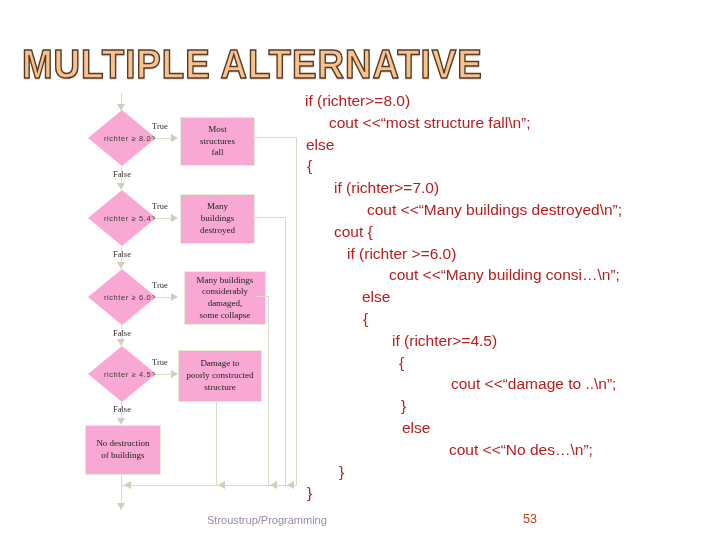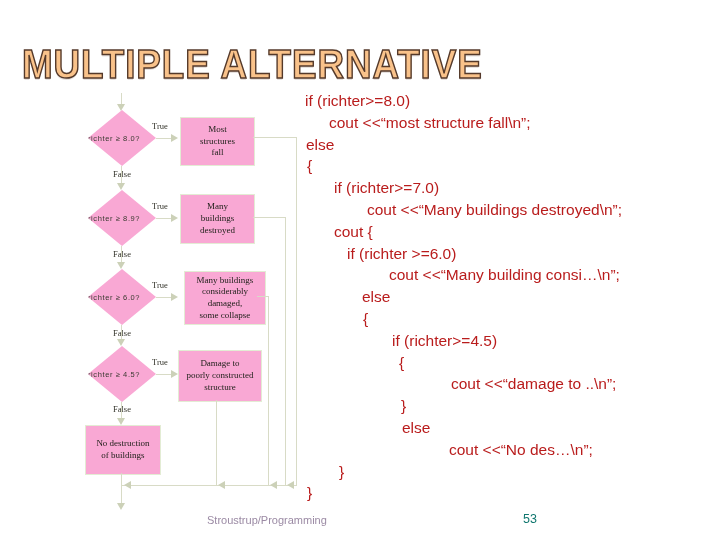--- a/index.html
+++ b/index.html
@@ -14,21 +14,21 @@
     font-weight:bold;font-size:40px;letter-spacing:1px;
     color:#f9c28a;-webkit-text-stroke:1.5px #54392a;
     text-shadow:0 2px 0 rgba(84,57,42,.15);
     transform:scaleX(.92);transform-origin:left top;white-space:nowrap;
   }
   
   .shape{position:absolute;background:#f9a8d4;}
   .diamond{
     width:68px;height:56px;left:88px;
     clip-path:polygon(50% 0,100% 50%,50% 100%,0 50%);
-    display:flex;align-items:center;justify-content:flex-start;
+    display:flex;align-items:center;justify-content:flex-end;
   }
   .cond{
     font-size:7.5px;letter-spacing:.6px;color:#3a3a30;white-space:nowrap;
     font-family:"Liberation Sans",sans-serif;
   }
   .abox{
     border:1px solid #e3ecd4;display:flex;align-items:center;justify-content:center;
     text-align:center;font-family:"Liberation Serif",serif;font-size:9px;
     line-height:1.3;color:#22221c;white-space:pre-line;
   }
@@ -47,21 +47,21 @@
     font-family:"Liberation Sans",sans-serif;font-size:15.5px;
     color:#b91c1c;line-height:21.8px;
   }
   .code div{height:21.8px;white-space:nowrap;}
   
   .footer{
     position:absolute;left:207px;top:514px;font-size:11px;color:#9b8aa4;
     font-family:"Liberation Sans",sans-serif;
   }
   .pagenum{
-    position:absolute;left:523px;top:512px;font-size:12.5px;color:#0f766e;
+    position:absolute;left:523px;top:512px;font-size:12.5px;color:#c2410c;
     font-family:"Liberation Sans",sans-serif;
   }
 </style>
 </head>
 <body>
 
 <div class="slide">
 
   <div class="title">MULTIPLE ALTERNATIVE</div>
 
@@ -79,21 +79,21 @@
     <div class="shape abox" style="left:180px;top:117px;width:73px;height:47px;">Most
 structures
 fall</div>
     <div class="line" style="left:253px;top:137px;width:43px;height:1px;"></div>
     <div class="line" style="left:296px;top:137px;width:1px;height:348px;"></div>
     <div class="blabel" style="left:113px;top:169px;">False</div>
     <div class="line" style="left:121px;top:166px;width:1px;height:17px;"></div>
     <div class="arr down" style="left:117px;top:183px;"></div>
 
     <div class="shape diamond" style="top:190px;">
-      <span class="cond">richter ≥ 8.9?</span>
+      <span class="cond">richter ≥ 5.4?</span>
     </div>
     <div class="blabel" style="left:152px;top:201px;">True</div>
     <div class="line" style="left:156px;top:218px;width:15px;height:1px;"></div>
     <div class="arr right" style="left:171px;top:214px;"></div>
     <div class="shape abox" style="left:180px;top:194px;width:73px;height:48px;">Many
 buildings
 destroyed</div>
     <div class="line" style="left:253px;top:217px;width:32px;height:1px;"></div>
     <div class="line" style="left:285px;top:217px;width:1px;height:268px;"></div>
     <div class="blabel" style="left:113px;top:249px;">False</div>

